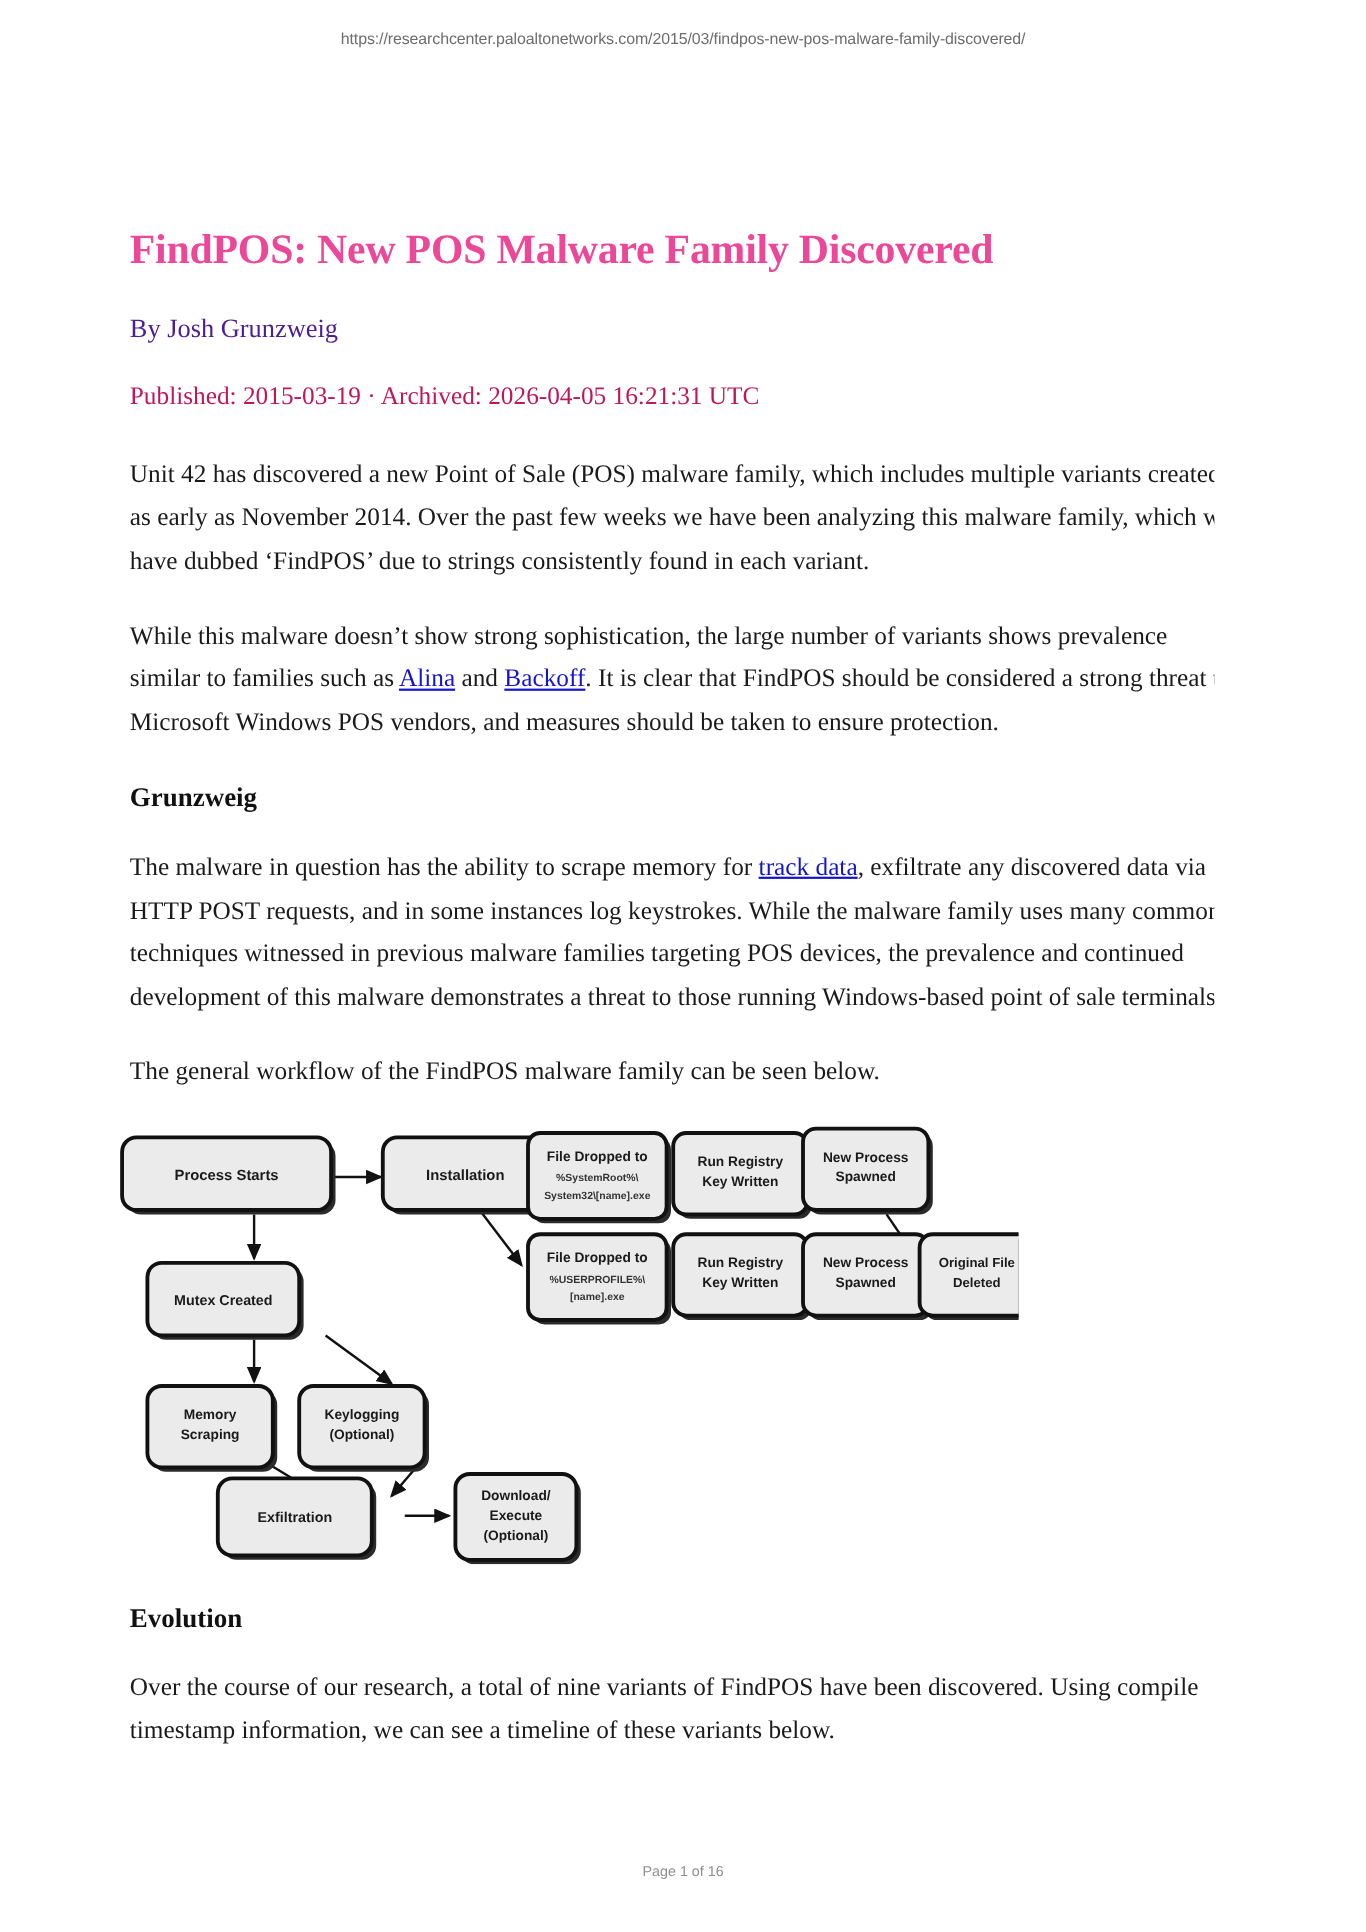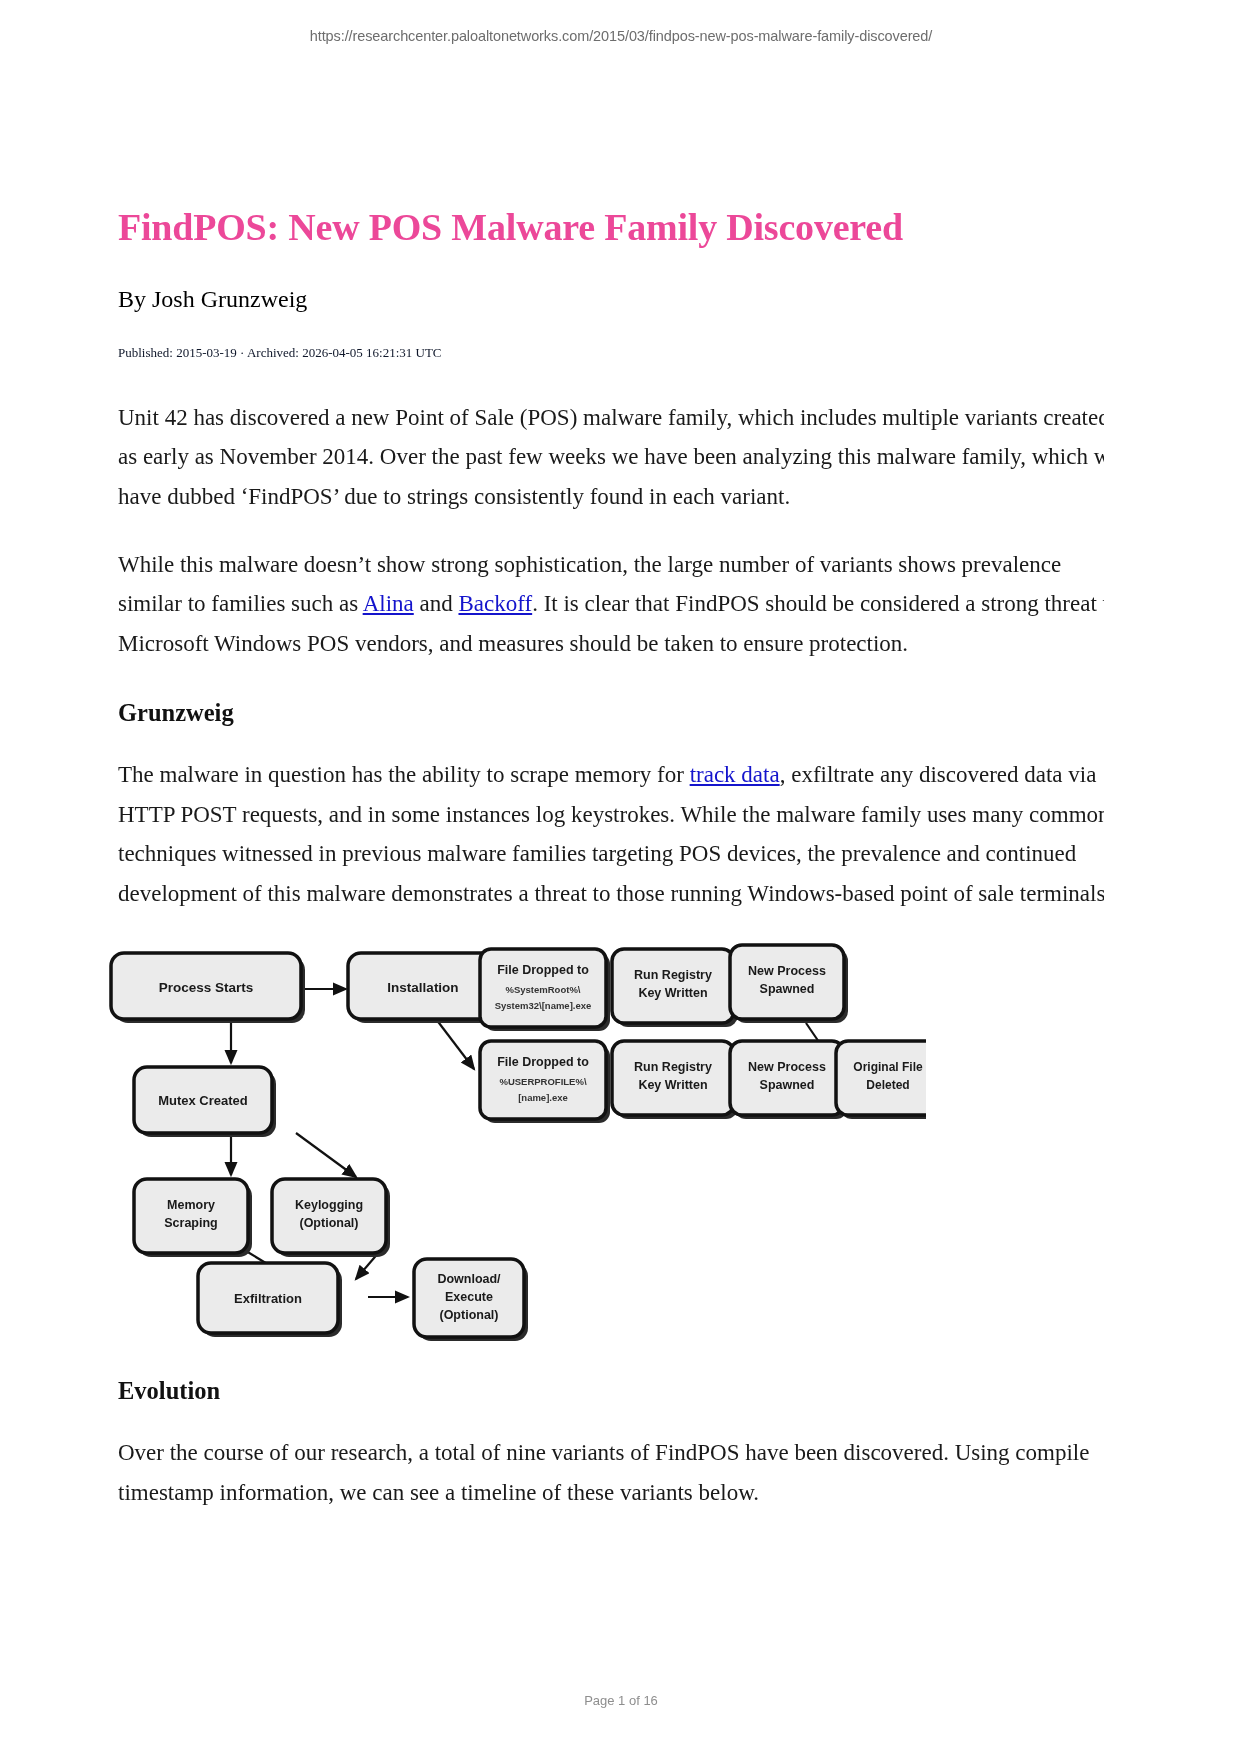--- a/index.html
+++ b/index.html
@@ -47,28 +47,28 @@
     font-size: 38px;
     font-weight: bold;
     line-height: 1.18;
     margin: 0 0 34px 0;
     color: #ec4899;
     letter-spacing: -0.2px;
   }
 
   .byline {
     font-size: 24px;
-    color: #000000;
+    color: #4c1d95;
     margin: 0 0 30px 0;
     line-height: 1.3;
   }
 
   .dates {
-    font-size: 13px;
-    color: #0f172a;
+    font-size: 23px;
+    color: #be185d;
     margin: 4px 0 36px 0;
     line-height: 1.3;
   }
 
   p.body-text {
     font-size: 23px;
     line-height: 1.72;
     margin: 0 0 28px 0;
     color: #1a1a1a;
     text-align: left;
@@ -123,20 +123,21 @@
     <p class="dates">Published: 2015-03-19 · Archived: 2026-04-05 16:21:31 UTC</p>
 
     <p class="body-text">Unit 42 has discovered a new Point of Sale (POS) malware family, which includes multiple variants created as early as November 2014. Over the past few weeks we have been analyzing this malware family, which we have dubbed ‘FindPOS’ due to strings consistently found in each variant.</p>
 
     <p class="body-text"><span>While this malware doesn’t show strong sophistication, the large number of variants shows prevalence similar to families such as </span><a class="inline-link" href="#">Alina</a><span> and </span><a class="inline-link" href="#">Backoff</a><span>. It is clear that FindPOS should be considered a strong threat to Microsoft Windows POS vendors, and measures should be taken to ensure protection.</span></p>
 
     <h2 class="section-heading">Grunzweig</h2>
 
     <p class="body-text"><span>The malware in question has the ability to scrape memory for </span><a class="inline-link" href="#">track data</a><span>, exfiltrate any discovered data via HTTP POST requests, and in some instances log keystrokes. While the malware family uses many common techniques witnessed in previous malware families targeting POS devices, the prevalence and continued development of this malware demonstrates a threat to those running Windows-based point of sale terminals.</span></p>
 
+    <p class="body-text">The general workflow of the FindPOS malware family can be seen below.</p>
 
     <div class="figure-wrap">
       <svg class="flow-svg" width="820" height="400" viewBox="0 0 820 400">
         <defs>
           <marker id="arrow" markerWidth="7" markerHeight="7" refX="6" refY="3" orient="auto">
             <path d="M0,0 L7,3 L0,6 z" fill="#111111"></path>
           </marker>
         </defs>
 
         <g stroke="#111111" stroke-width="2.2" fill="none" marker-end="url(#arrow)">

